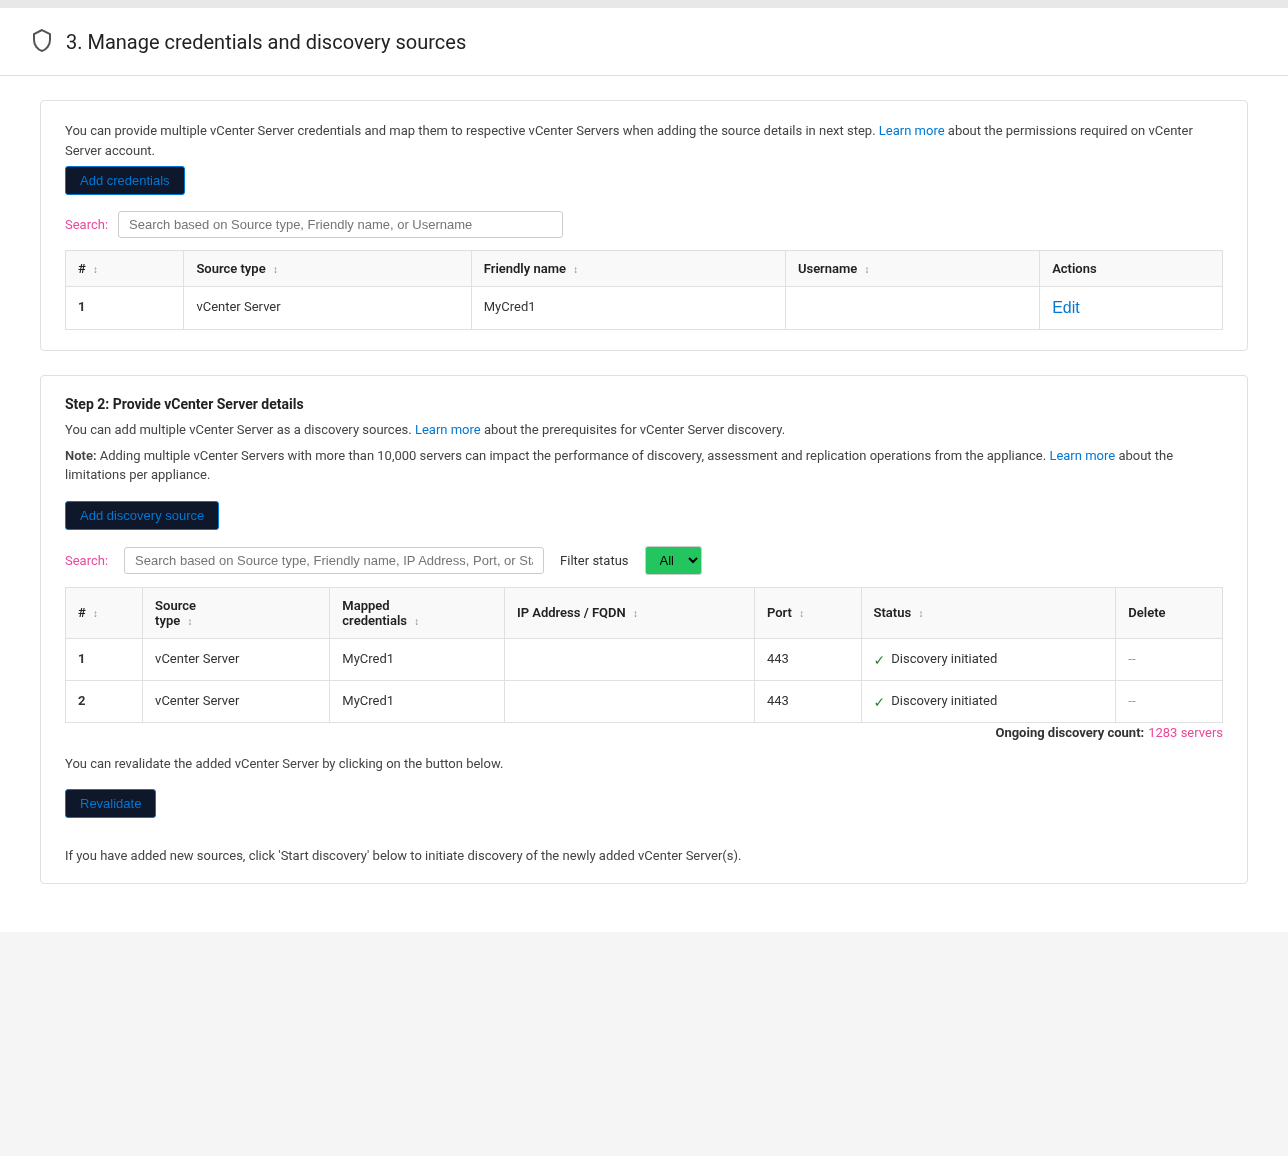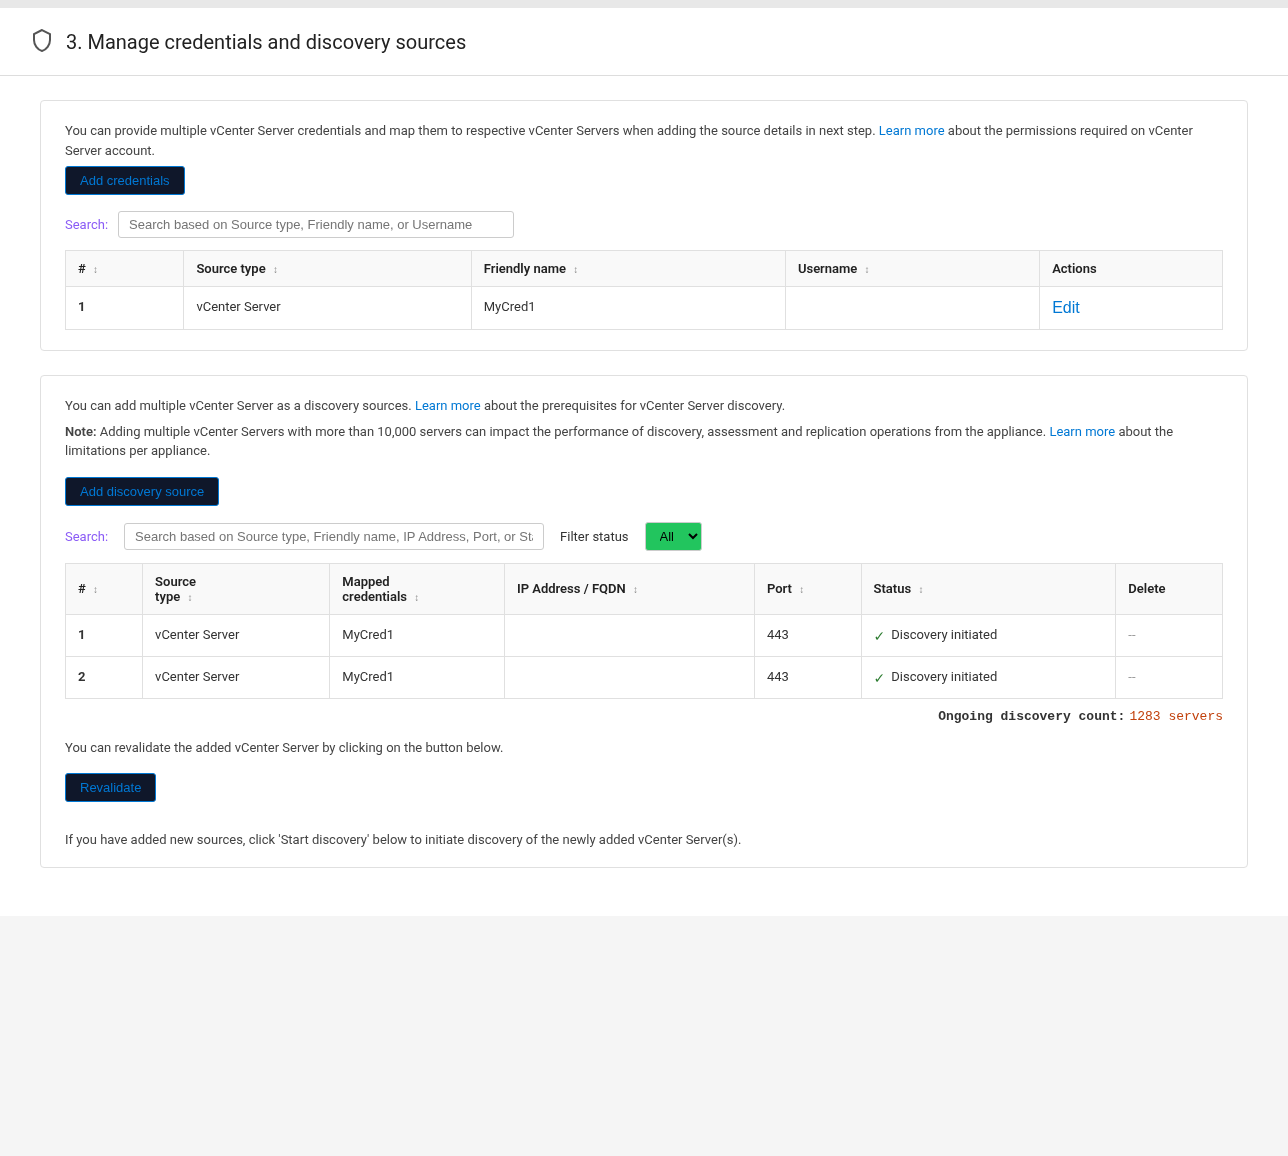--- a/index.html
+++ b/index.html
@@ -82,25 +82,25 @@
       margin-bottom: 16px;
     }
     .search-row {
       display: flex;
       align-items: center;
       gap: 10px;
       margin-bottom: 12px;
     }
     .search-label {
       font-size: 13px;
-      color: #8b5cf6;
+      color: #ec4899;
       white-space: nowrap;
     }
     .search-input {
-      width: 396px;
+      width: 445px;
       padding: 5px 10px;
       border: 1px solid #ccc;
       border-radius: 3px;
       font-size: 13px;
       color: #999;
     }
     .filter-select {
       padding: 5px 10px;
       border: 1px solid #ccc;
       border-radius: 3px;
@@ -150,27 +150,26 @@
     .check-icon {
       color: #2e7d32;
       font-size: 14px;
       margin-top: 1px;
     }
     .status-text { color: #333; text-align: center; }
     .ongoing-row {
       display: flex;
       justify-content: flex-end;
       align-items: center;
-      margin-top: 10px;
+      margin-top: 2px;
       font-size: 13px;
       color: #333;
-      font-family: Liberation Mono, monospace;
     }
     .ongoing-label { font-weight: 700; }
-    .ongoing-value { margin-left: 4px; color: #c2410c; }
+    .ongoing-value { margin-left: 4px; color: #ec4899; }
     .revalidate-row {
       margin-top: 14px;
     }
     .footer-note {
       font-size: 13px;
       color: #444;
       margin-top: 14px;
     }
     .filter-row {
       display: flex;
@@ -239,20 +238,21 @@
       <td>vCenter Server</td>
       <td>MyCred1</td>
       <td></td>
       <td><button class="link-btn">Edit</button></td>
     </tr>
           </tbody>
       </table>
     </div>
 
     <div class="section-card">
+      <div class="step-title">Step 2: Provide vCenter Server details</div>
       <p class="step-desc">
         <span>You can add multiple vCenter Server as a discovery sources.</span>
         <a href="#">Learn more</a>
         <span> about the prerequisites for vCenter Server discovery.</span>
       </p>
       <p class="note-text">
         <strong>Note:</strong>
         <span> Adding multiple vCenter Servers with more than 10,000 servers can impact the performance of discovery, assessment and replication operations from the appliance.</span>
         <a href="#">Learn more</a>
         <span> about the limitations per appliance.</span>

